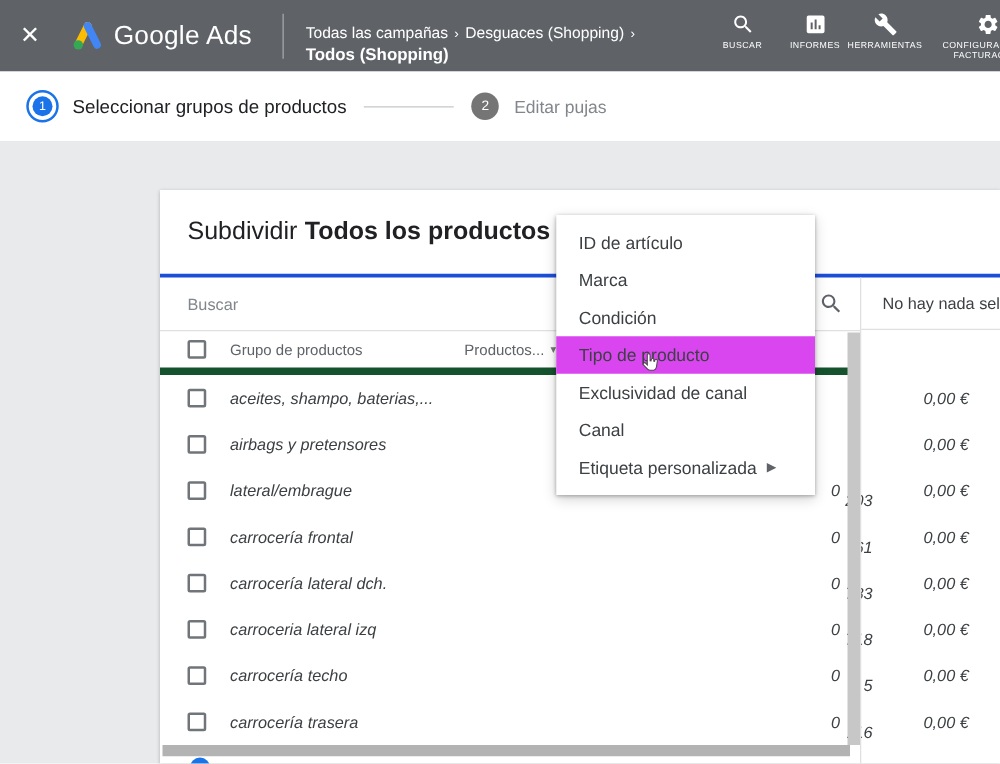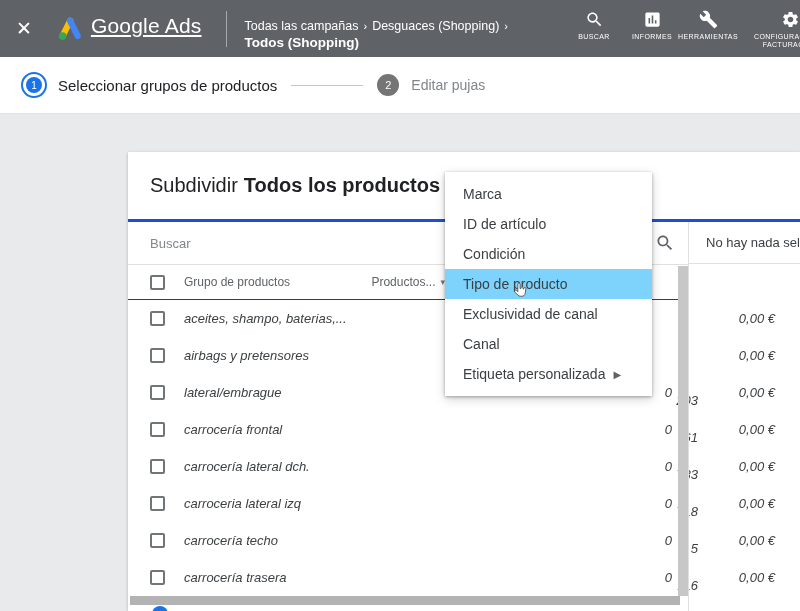--- a/index.html
+++ b/index.html
@@ -4,21 +4,21 @@
 <style>
   * { margin:0; padding:0; box-sizing:border-box; }
   html,body { background:#fff; }
   body { font-family:"Liberation Sans","DejaVu Sans",sans-serif; }
   .screen { position:relative; width:800px; height:611px; overflow:hidden; background:#e9eaeb; }
 
   
   .topbar { position:absolute; left:0; top:0; width:800px; height:57px; background:#5f6368;
             display:flex; align-items:center; color:#fff; overflow:hidden; z-index:5; }
   .close-x { margin-left:16px; font-size:19px; color:#fff; cursor:default; line-height:1; }
-  .logo { display:flex; margin-left:20px;text-decoration:underline; }
+  .logo { display:flex; align-items:center; margin-left:20px; }
   .logo svg { width:30px; height:30px; }
   .logo-text { font-size:21px; font-weight:400; color:#fff; margin-left:9px; letter-spacing:.2px; }
   .tb-divider { width:1px; height:36px; background:rgba(255,255,255,.45); margin-left:24px; }
   .breadcrumb { margin-left:18px; color:#fff;margin-top:12px; }
   .bc-line1 { font-size:12.5px; line-height:16px; }
   .bc-line1 .sep { margin:0 5px; font-size:11px; }
   .bc-line2 { font-size:13.5px; font-weight:bold; line-height:17px; }
   .nav-item { position:absolute; top:0; height:57px; display:flex; flex-direction:column;
               align-items:center; padding-top:10px; color:#fff; }
   .nav-item svg { width:19px; height:19px; fill:#fff; flex:none; }
@@ -48,21 +48,21 @@
              padding-left:22px; font-size:20px; color:#202124; }
   .heading b { margin:0 6px; }
 
   .search-row { position:absolute; left:0; top:70px; width:560px; height:43px;
                 border-bottom:1px solid #e0e0e0; display:flex; align-items:center; }
   .search-placeholder { padding-left:22px; font-size:13px; color:#80868b; flex:1; }
   .search-icon { position:absolute; left:527px; top:11px; width:20px; height:20px; }
   .search-icon svg { width:20px; height:20px; fill:#5f6368; }
 
   .header-row { position:absolute; left:0; top:113px; width:560px; height:35px;
-                border-bottom:1px solid #14532d; display:flex; align-items:center; }
+                border-bottom:6px solid #14532d; display:flex; align-items:center; }
   .cb { width:15px; height:15px; border:2px solid #70757a; border-radius:2px; background:#fff; flex:none; }
   .header-row .cb { margin-left:22px; }
   .col-groups { margin-left:19px; font-size:12px; color:#5f6368; }
   .col-selector { position:absolute; right:243px; display:flex; align-items:center;
                   font-size:12px; color:#5f6368; }
   .col-selector .caret { margin-left:5px; font-size:9px; color:#757575; }
 
   .rows { position:absolute; left:0; top:148px; width:672px;font-style:italic; }
   .prow { position:relative; height:37px; display:flex; align-items:center; }
   .prow .cb { margin-left:22px; }
@@ -79,21 +79,21 @@
 
   .panel { position:absolute; left:560px; top:70px; width:112px; height:389px; border-left:1px solid #e0e0e0; }
   .panel-row { height:42px; border-bottom:1px solid #e0e0e0; display:flex; align-items:center;
                padding-left:17px; font-size:13px; color:#3c4043; white-space:nowrap; overflow:hidden; }
 
   
   .menu { position:absolute; left:445px; top:172px; width:207px; background:#fff; padding:7px 0;
           box-shadow:0 1px 3px rgba(0,0,0,.3), 0 3px 10px rgba(0,0,0,.18); z-index:10; }
   .menu-item { height:30px; display:flex; align-items:center; padding-left:18px;
                font-size:14px; color:#3c4043; cursor:default; }
-  .menu-item.hl { background:#7dd3fc; }
+  .menu-item.hl { background:#d946ef; }
   .submenu-arrow { display:none; margin-left:8px; font-size:10px; color:#5f6368; }
 
   .cursor { position:absolute; left:512px; top:280px; z-index:11; width:17px; height:20px; }
 </style>
 </head>
 <body>
 
 <div class="screen">
 
   <div class="topbar">
@@ -245,26 +245,26 @@
     <div class="hscroll"></div>
     <div class="partial-circle"></div>
 
     <div class="panel">
       <div class="panel-row">No hay nada selec</div>
     </div>
   </div>
 
   <div class="menu">
   <div class="menu-item">
+    <span class="mi-label">ID de artículo</span>
+
+  </div>
+
+  <div class="menu-item">
     <span class="mi-label">Marca</span>
-
-  </div>
-
-  <div class="menu-item">
-    <span class="mi-label">ID de artículo</span>
 
   </div>
 
   <div class="menu-item">
     <span class="mi-label">Condición</span>
 
   </div>
 
   <div class="menu-item hl">
     <span class="mi-label">Tipo de producto</span>

